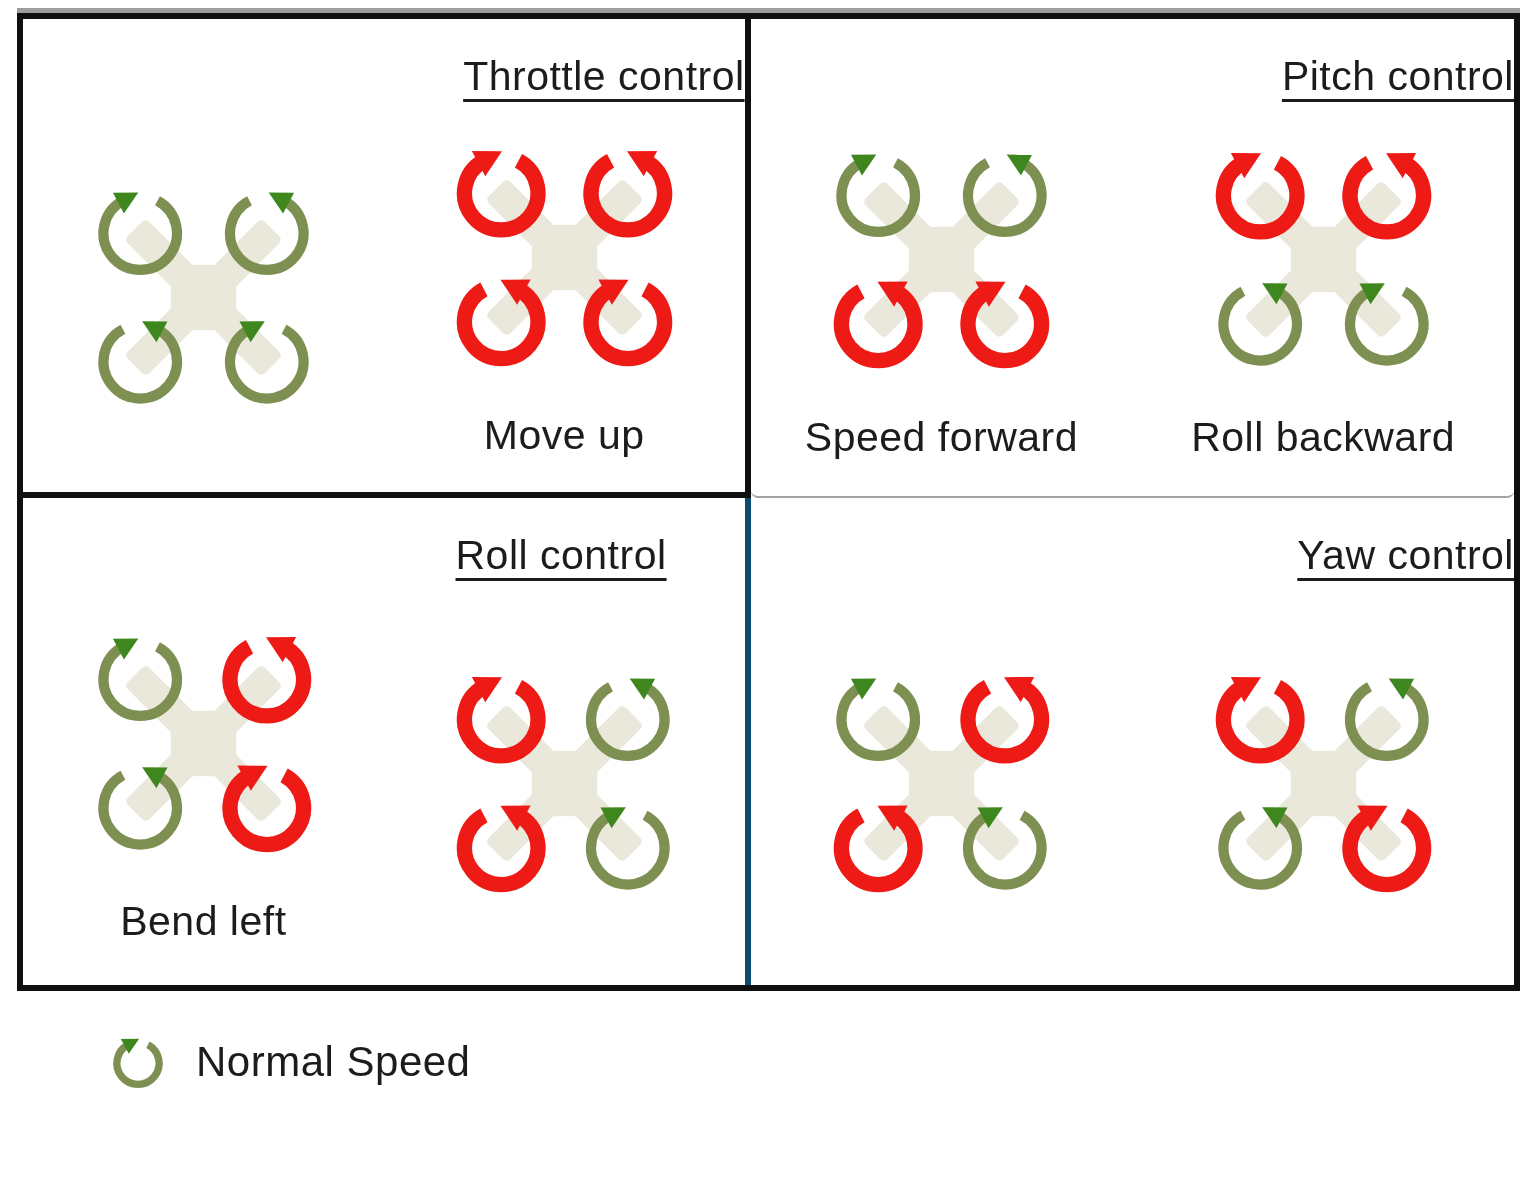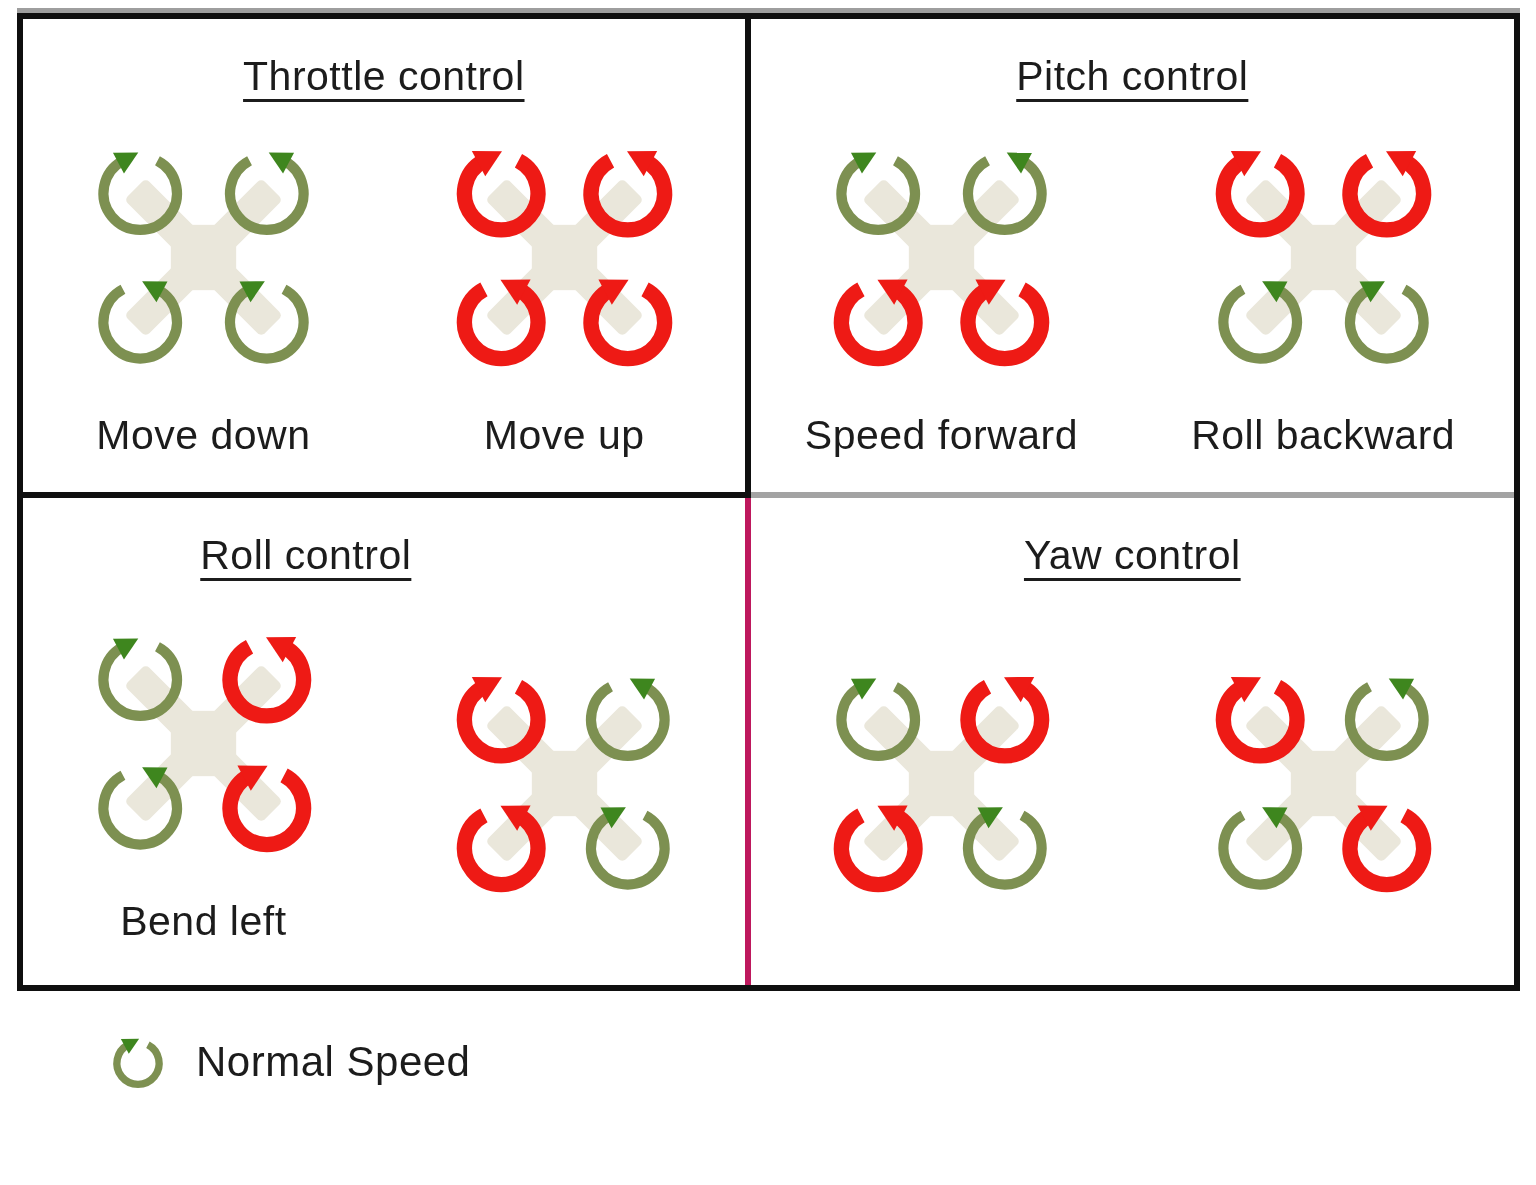--- a/index.html
+++ b/index.html
@@ -8,24 +8,24 @@
     font-family:"Liberation Sans", sans-serif;color:#1c1c1c;overflow:hidden;
   }
   .board{
     position:absolute;left:17px;top:13px;width:1503px;height:978px;
     box-sizing:border-box;border:6px solid #0f0f0f;background:#fff;
     display:grid;grid-template-columns:48.8% 51.2%;grid-template-rows:49.6% 50.4%;
     box-shadow:0 -5px 0 #9e9e9e;
   }
   .quadrant{box-sizing:border-box;display:flex;flex-direction:column;min-height:0;}
   .q-tl{border-right:6px solid #0f0f0f;border-bottom:6px solid #0f0f0f;}
-  .q-tr{border-bottom:6px solid #a3a3a3;}
-  .q-bl{border-right:6px solid #be185d;}
+  .q-tr{border-bottom:2px solid #a3a3a3;border-radius:7px;}
+  .q-bl{border-right:6px solid #0c4a6e;}
   .title{
-    text-align:center;font-size:41px;font-weight:400;margin:34px 0 0 0;
+    text-align:right;font-size:41px;font-weight:400;margin:34px 0 0 0;
     text-decoration:underline;text-underline-offset:9px;text-decoration-thickness:3px;
     letter-spacing:0.5px;
   }
   .q-roll .title{transform:translateX(-78px);}
   .figures{flex:1;display:flex;margin-top:2px;min-height:0;}
   .figure{width:50%;display:flex;flex-direction:column;align-items:center;justify-content:center;margin:0;}
   .drone{width:245px;height:245px;}
   .caption{font-size:41px;margin-top:32px;letter-spacing:0.5px;}
   .legend{position:absolute;left:106px;top:1030px;display:flex;flex-direction:column;gap:14px;}
   .legend-row{display:flex;align-items:center;}
@@ -49,21 +49,20 @@
               </g>
               <path d="M 74.902 25.2156 A 36 36 0 1 1 41.098 25.2156" fill="none" stroke="#7d9051" stroke-width="10" stroke-linecap="butt"></path>
               <polygon points="56.107299999999995,17.234099999999998 42.08275,37.716449999999995 31.284249999999997,17.40975" fill="#3e861e"></polygon>
               <path d="M 165.098 25.2156 A 36 36 0 1 0 198.902 25.2156" fill="none" stroke="#7d9051" stroke-width="10" stroke-linecap="butt"></path>
               <polygon points="183.8927,17.234099999999998 208.71574999999999,17.40975 197.91725,37.716449999999995" fill="#3e861e"></polygon>
               <path d="M 41.098 151.2156 A 36 36 0 1 0 74.902 151.2156" fill="none" stroke="#7d9051" stroke-width="10" stroke-linecap="butt"></path>
               <polygon points="59.892700000000005,143.23409999999998 84.71575,143.40975 73.91725000000001,163.71644999999998" fill="#3e861e"></polygon>
               <path d="M 198.902 151.2156 A 36 36 0 1 1 165.098 151.2156" fill="none" stroke="#7d9051" stroke-width="10" stroke-linecap="butt"></path>
               <polygon points="180.1073,143.23409999999998 166.08275,163.71644999999998 155.28425000000001,143.40975" fill="#3e861e"></polygon>
             </svg></div>
-        <figcaption class="caption">Move down</figcaption>
       </figure>
       <figure class="figure">
         <div class="drone"><svg viewBox="0 0 240 240" width="100%" height="100%" xmlns="http://www.w3.org/2000/svg">
               <g fill="#eae7db">
                 <rect x="25" y="105" width="190" height="30" rx="5" transform="rotate(45 120 120)"></rect>
                 <rect x="25" y="105" width="190" height="30" rx="5" transform="rotate(-45 120 120)"></rect>
                 <rect x="88" y="88" width="64" height="64"></rect>
               </g>
               <path d="M 74.902 25.2156 A 36 36 0 1 1 41.098 25.2156" fill="none" stroke="#ee1a15" stroke-width="15" stroke-linecap="butt"></path>
               <polygon points="58.756,15.8256 42.3736,40.3932 29.227600000000002,15.671999999999999" fill="#ee1a15"></polygon>

